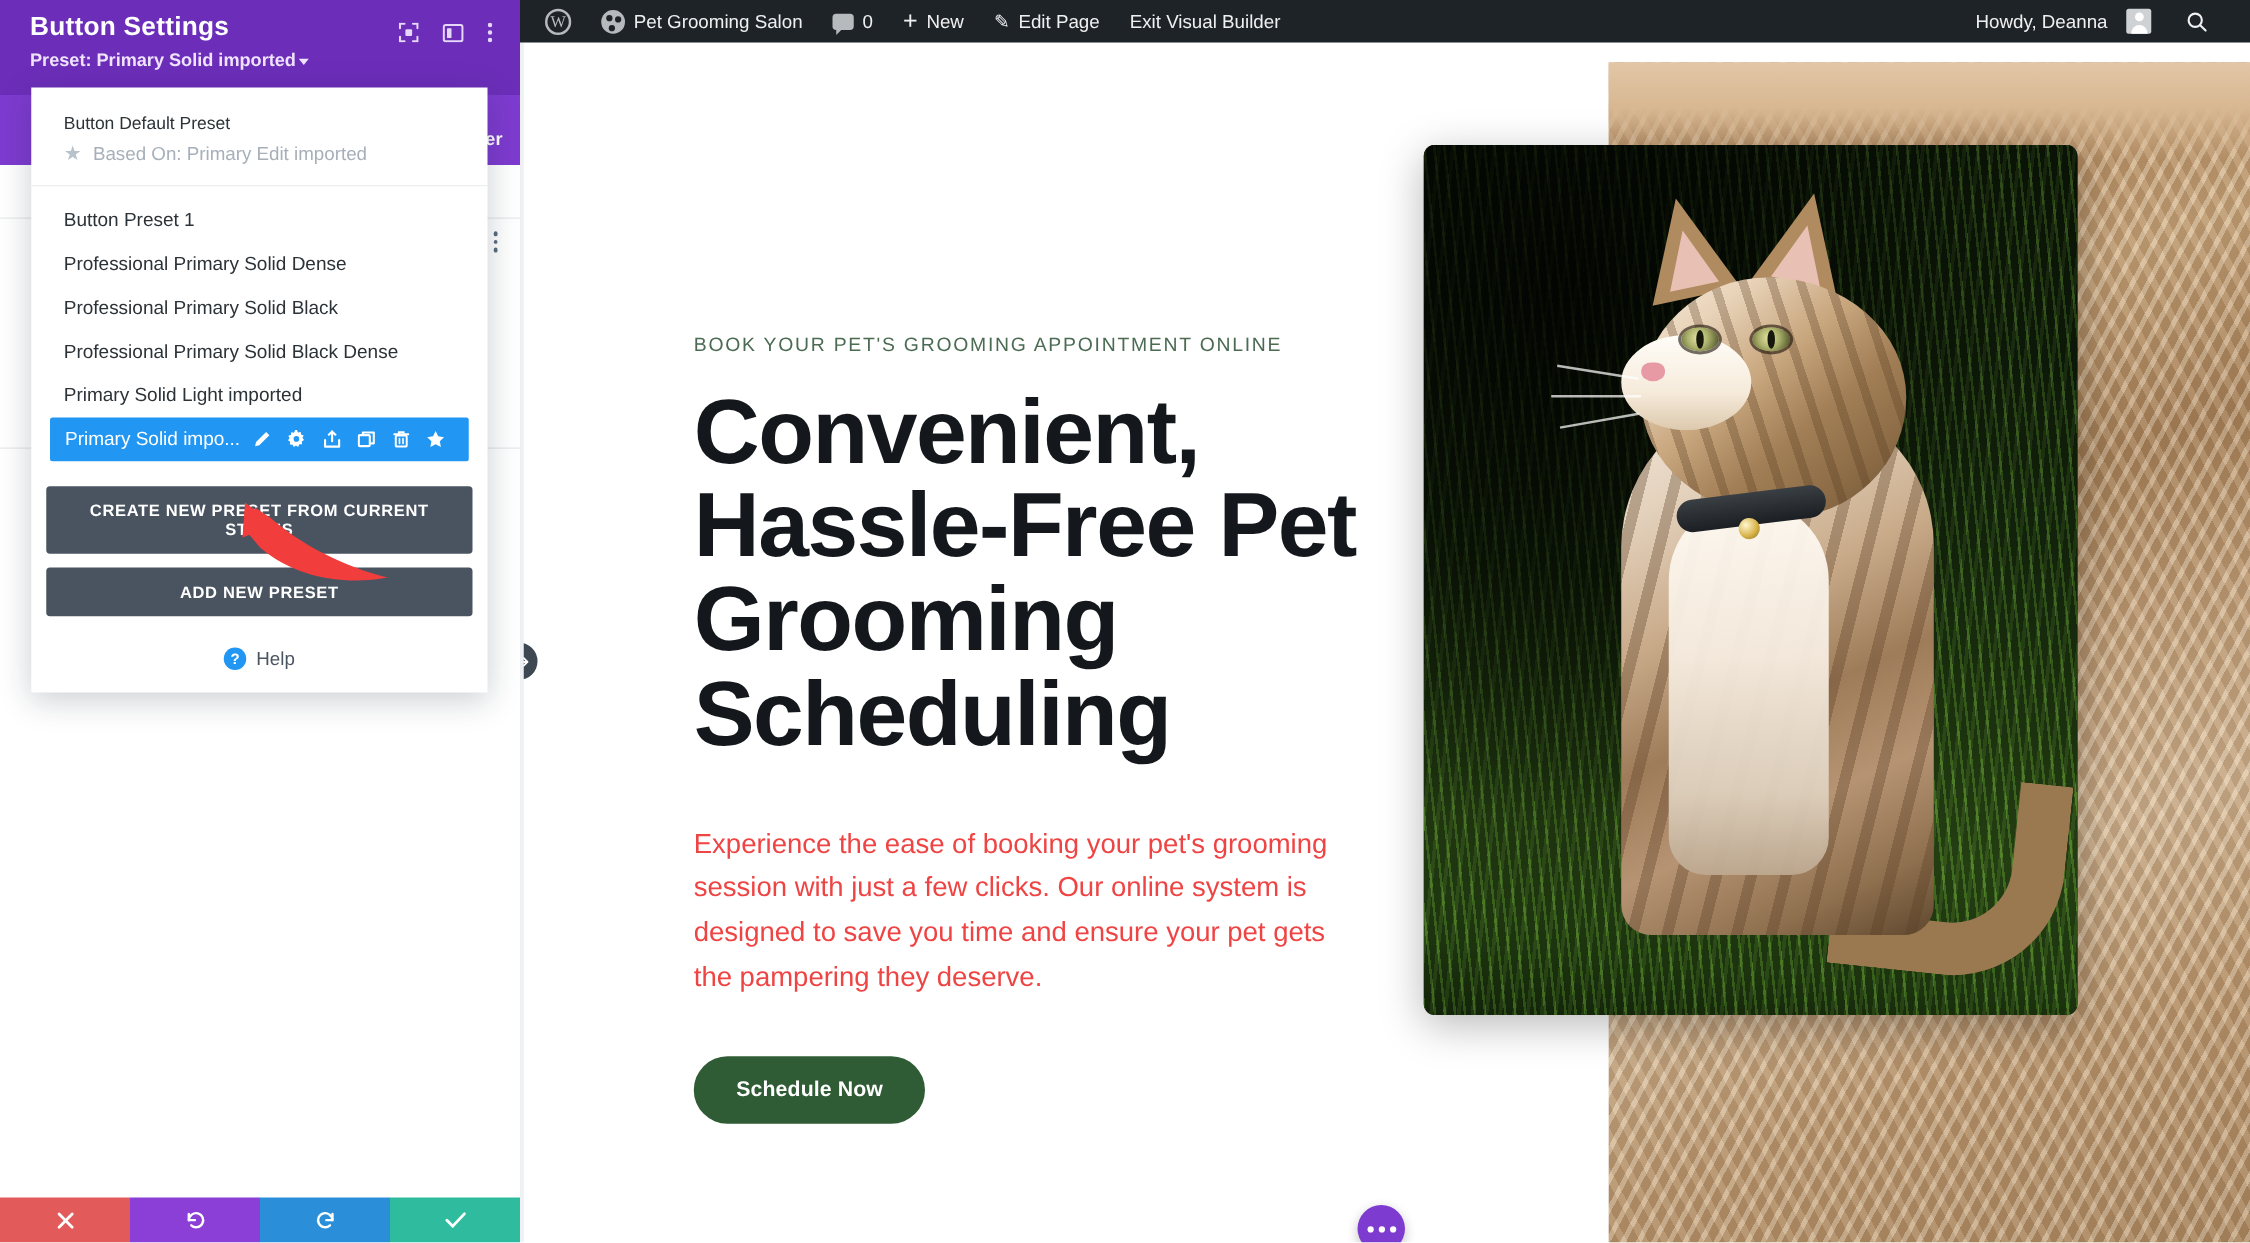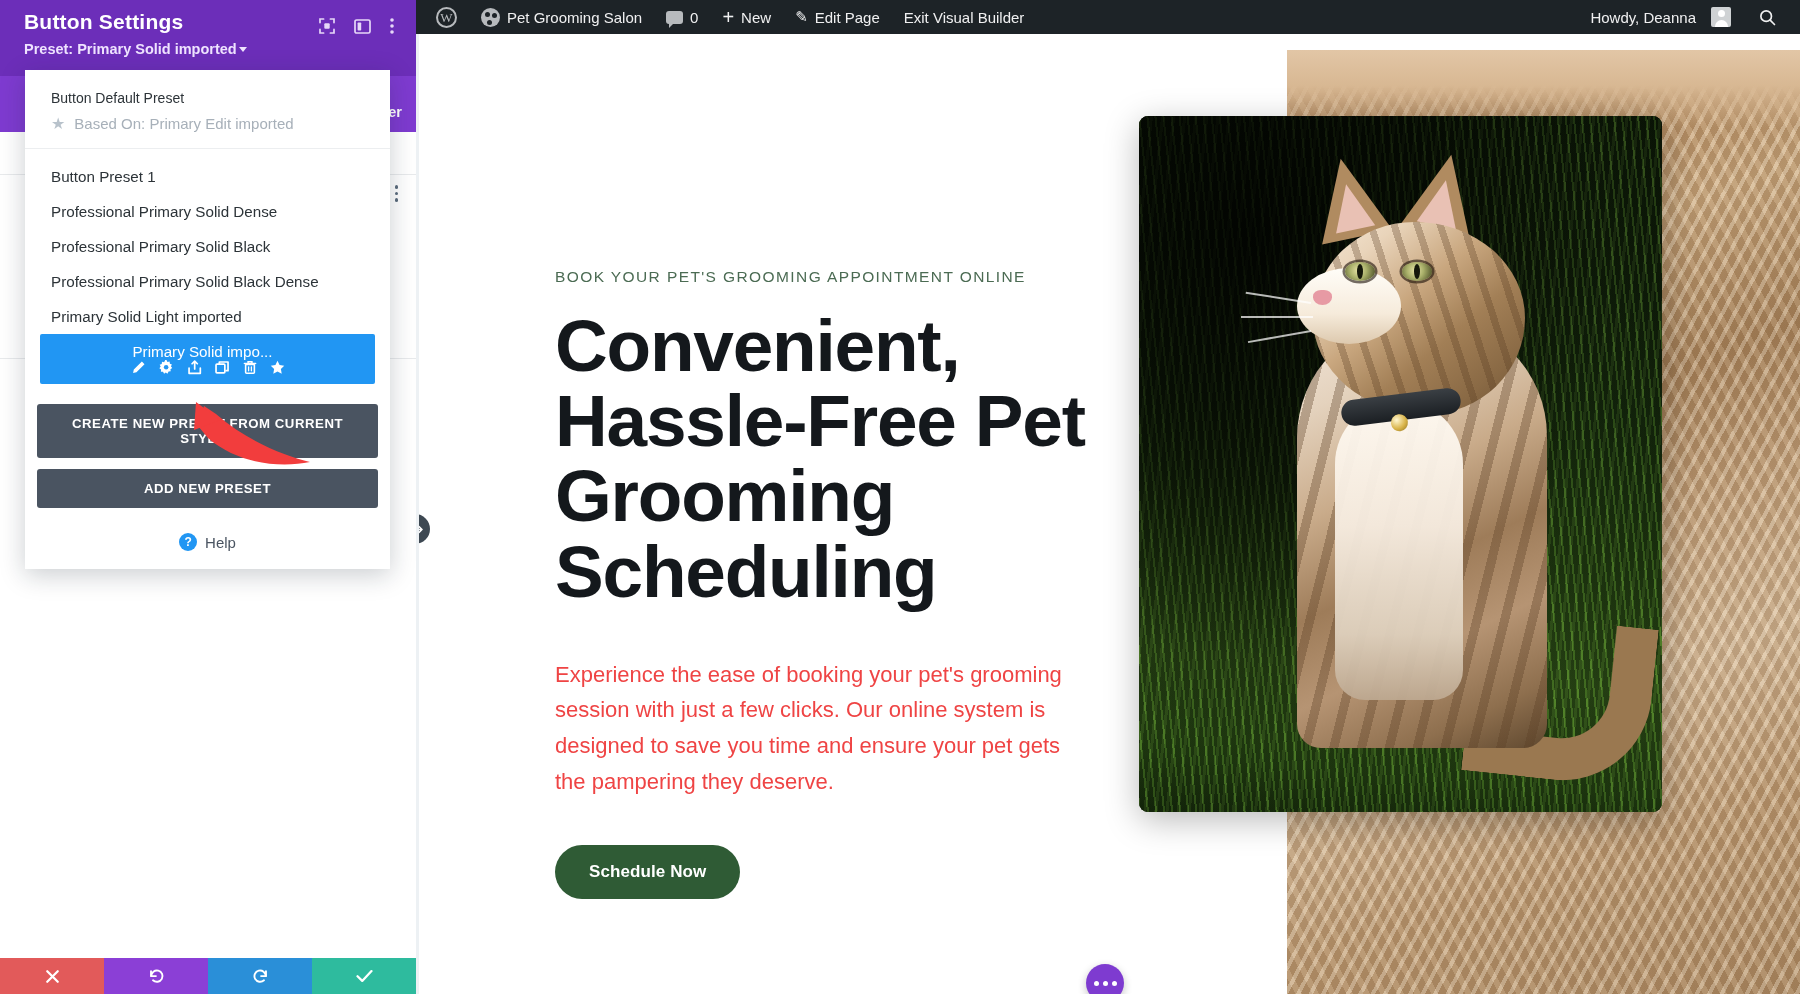--- a/index.html
+++ b/index.html
@@ -34,21 +34,21 @@
     display: flex;
     align-items: center;
     gap: 7px;
     padding: 0 12px;
     height: 34px;
     color: #f0f0f1;
     white-space: nowrap;
     font-size: 15px;
   }
   .ab-spacer { flex: 1; }
-  .ab-group-right { display: flex; align-items: center; padding-right: 10px; }
+  .ab-group-right { display: flex; align-items: center; padding-right: 20px; }
   .wp-logo {
     width: 21px; height: 21px;
     border-radius: 50%;
     border: 2px solid #b7babd;
     box-sizing: border-box;
     position: relative;
     display: inline-block;
   }
   .wp-logo::before {
     content: "W";
@@ -519,21 +519,20 @@
   }
   .dd-item.selected {
     background: #2196f3;
     color: #ffffff;
     margin: 0 15px;
     padding: 9px 12px;
     border-radius: 2px;
     display: flex;
     align-items: center;
     gap: 0px;
-    flex-direction: column;
   }
   .dd-item.selected .sel-label {
     flex: 0 0 auto;
     font-size: 15.2px;
     margin-right: 10px;
   }
   .sel-actions {
     display: flex;
     align-items: center;
     gap: 13px;

